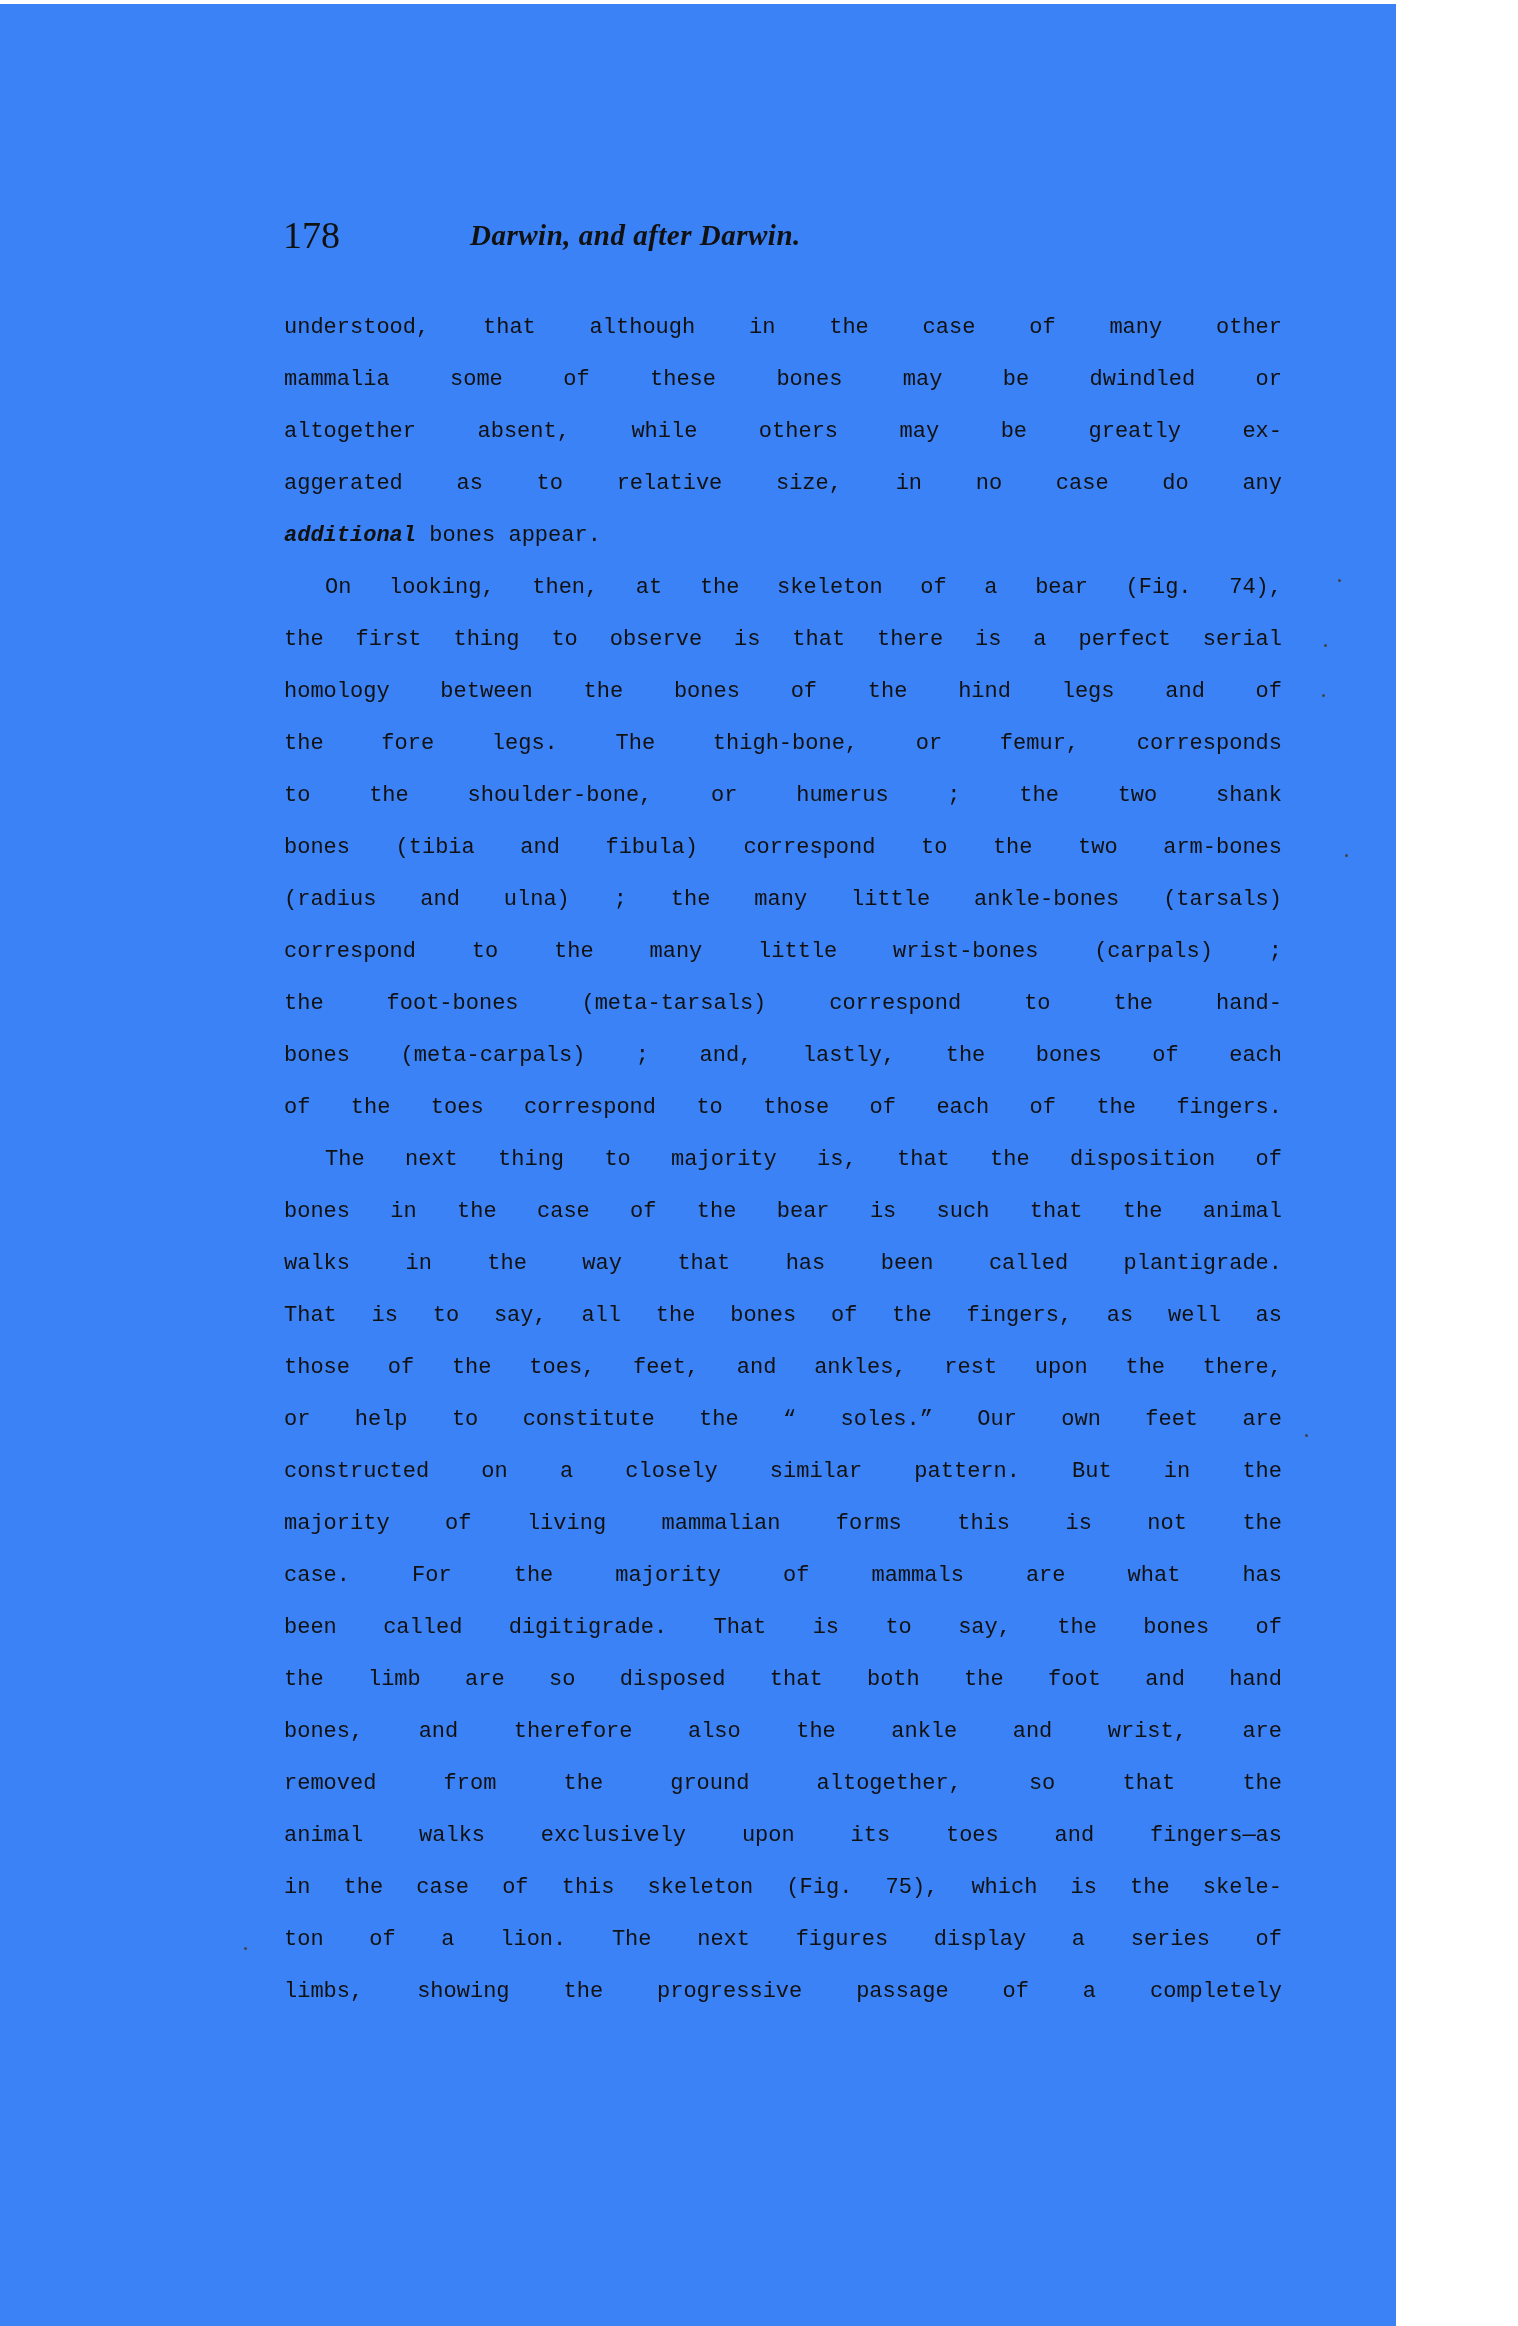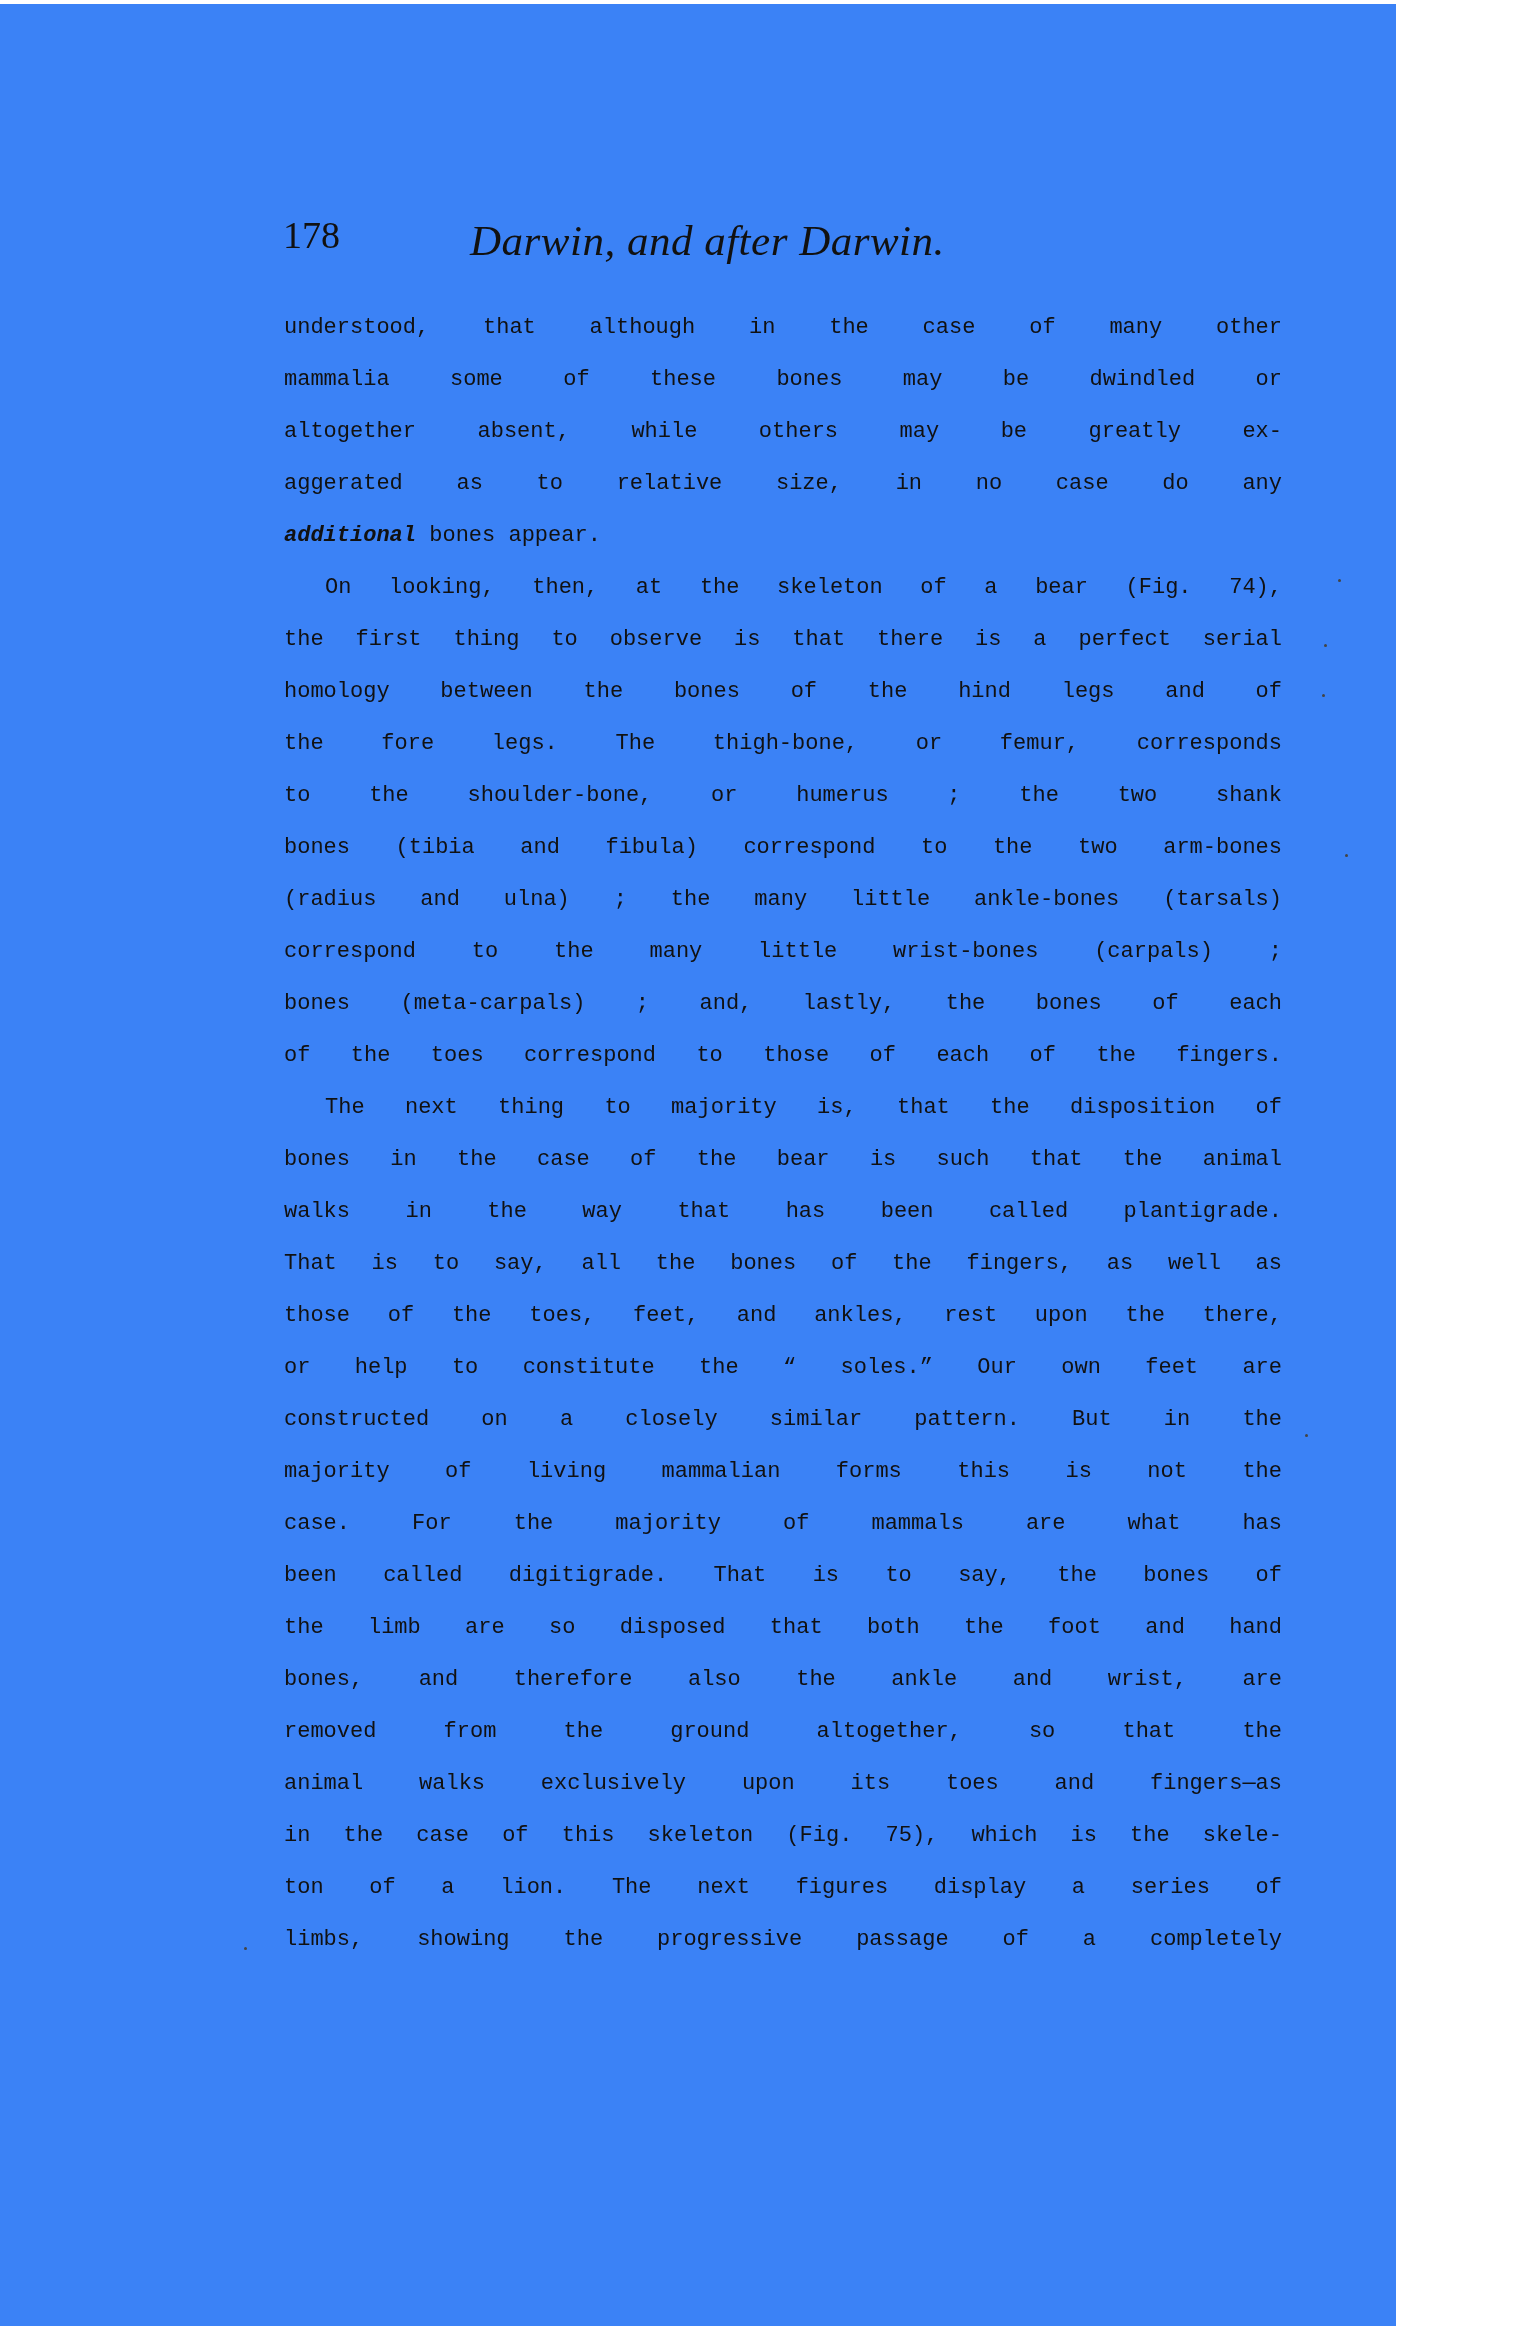--- a/index.html
+++ b/index.html
@@ -1,21 +1,21 @@
 <!DOCTYPE html>
 <html><head>
 <meta charset="utf-8">
 <style>
   html, body { margin: 0; padding: 0; background: #ffffff; }
   body { width: 1518px; height: 2326px; position: relative; overflow: hidden; }
   .page { position: absolute; left: 0; top: 4px; width: 1396px; height: 2326px; background: #3b82f6; }
   .running-head { position: absolute; left: 283px; top: 203px; width: 820px; height: 56px;
     font-family: "Liberation Serif", serif; color: #111; }
   .page-number { position: absolute; left: 0; top: 0; font-size: 38px; line-height: 56px; }
-  .running-title { position: absolute; left: 187px; top: 0; font-size: 43px; line-height: 56px; font-style: italic; font-weight: normal; letter-spacing: 0.5px; margin-top: 6px; }
+  .running-title { position: absolute; left: 187px; top: 0; font-size: 29px; line-height: 56px; font-style: italic; font-weight: bold; letter-spacing: 0.5px; }
   .body-text { position: absolute; left: 284px; top: 298px; width: 998px;
     font-family: Liberation Mono, monospace; font-size: 22px; line-height: 52px; color: #111; }
   .line { display: block; height: 52px; white-space: nowrap; text-align: justify; text-align-last: justify; overflow: visible; }
   .line.last { text-align-last: left; }
   .line.indent { padding-left: 41px; }
   .line em { font-style: italic; font-weight: bold; }
   .speck { position: absolute; width: 3px; height: 3px; background: #444; border-radius: 50%; }
 </style>
 </head>
 <body>
@@ -34,20 +34,21 @@
     <span class="line">aggerated as to relative size, in no case do any</span>
     <span class="line last"><em>additional</em><span> bones appear.</span></span>
     <span class="line indent">On looking, then, at the skeleton of a bear (Fig. 74),</span>
     <span class="line">the first thing to observe is that there is a perfect serial</span>
     <span class="line">homology between the bones of the hind legs and of</span>
     <span class="line">the fore legs. The thigh-bone, or femur, corresponds</span>
     <span class="line">to the shoulder-bone, or humerus ; the two shank</span>
     <span class="line">bones (tibia and fibula) correspond to the two arm-bones</span>
     <span class="line">(radius and ulna) ; the many little ankle-bones (tarsals)</span>
     <span class="line">correspond to the many little wrist-bones (carpals) ;</span>
+    <span class="line">the foot-bones (meta-tarsals) correspond to the hand-</span>
     <span class="line">bones (meta-carpals) ; and, lastly, the bones of each</span>
     <span class="line">of the toes correspond to those of each of the fingers.</span>
     <span class="line indent">The next thing to majority is, that the disposition of</span>
     <span class="line">bones in the case of the bear is such that the animal</span>
     <span class="line">walks in the way that has been called plantigrade.</span>
     <span class="line">That is to say, all the bones of the fingers, as well as</span>
     <span class="line">those of the toes, feet, and ankles, rest upon the there,</span>
     <span class="line">or help to constitute the “ soles.” Our own feet are</span>
     <span class="line">constructed on a closely similar pattern. But in the</span>
     <span class="line">majority of living mammalian forms this is not the</span>

